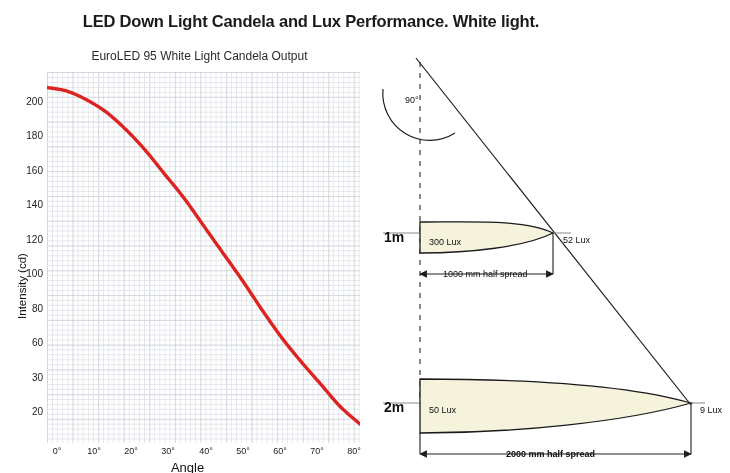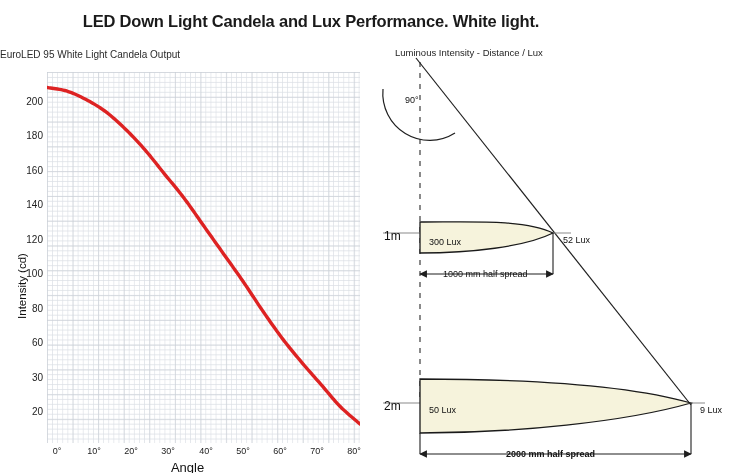--- a/index.html
+++ b/index.html
@@ -32,25 +32,25 @@
   
   #chart-panel {
     position: absolute;
     left: 0;
     top: 42px;
     width: 375px;
     height: 431px;
   }
   #chart-title {
     position: absolute;
-    left: 0;
+    left: 12px;
     top: 7px;
     width: 375px;
-    text-align: left;
-    font-size: 10px;
+    text-align: center;
+    font-size: 12px;
     color: #2b2b2b;
   }
   #plot-area {
     position: absolute;
     left: 47px;
     top: 30px;
     width: 313px;
     height: 371px;
     background:
       linear-gradient(to right, rgba(200,205,212,0.55) 1px, transparent 1px) 0 0 / 25.6px 100%,
@@ -121,21 +121,21 @@
     left: 0;
     top: 0;
   }
   .dlabel {
     position: absolute;
     font-size: 9px;
     color: #111;
     white-space: nowrap;
     margin-top: 11px;
   }
-  .dlabel.big { font-size: 12px; }
+  .dlabel.big { font-size: 14px; font-weight: bold; }
 </style>
 </head>
 <body>
 
 <div id="page">
 
   <div id="main-title">LED Down Light Candela and Lux Performance. White light.</div>
 
   <div id="chart-panel">
 
@@ -167,21 +167,20 @@
     <div class="xtick" style="left:280px; top:404px;">60°</div>
     <div class="xtick" style="left:317px; top:404px;">70°</div>
     <div class="xtick" style="left:354px; top:404px;">80°</div>
 
     <div id="ylabel">Intensity (cd)</div>
     <div id="xlabel">Angle</div>
   </div>
 
   <div id="diagram-panel">
 
-    <div id="diagram-title">Luminous Intensity - Distance / Lux</div>
 
     <svg id="diagram-svg" width="355" height="431" viewBox="0 0 355 431">
 
       <line x1="45" y1="20" x2="45" y2="361" stroke="#2b2b2b" stroke-width="1.1" stroke-dasharray="5 6"></line>
 
       <path d="M 8 47 A 47 47 0 0 0 80 91" fill="none" stroke="#1f1f1f" stroke-width="1.2"></path>
 
       <line x1="41" y1="16" x2="316" y2="363" stroke="#1f1f1f" stroke-width="1.2"></line>
 
       <line x1="178" y1="190" x2="250" y2="285" stroke="#1f1f1f" stroke-width="1.2" opacity="0"></line>

